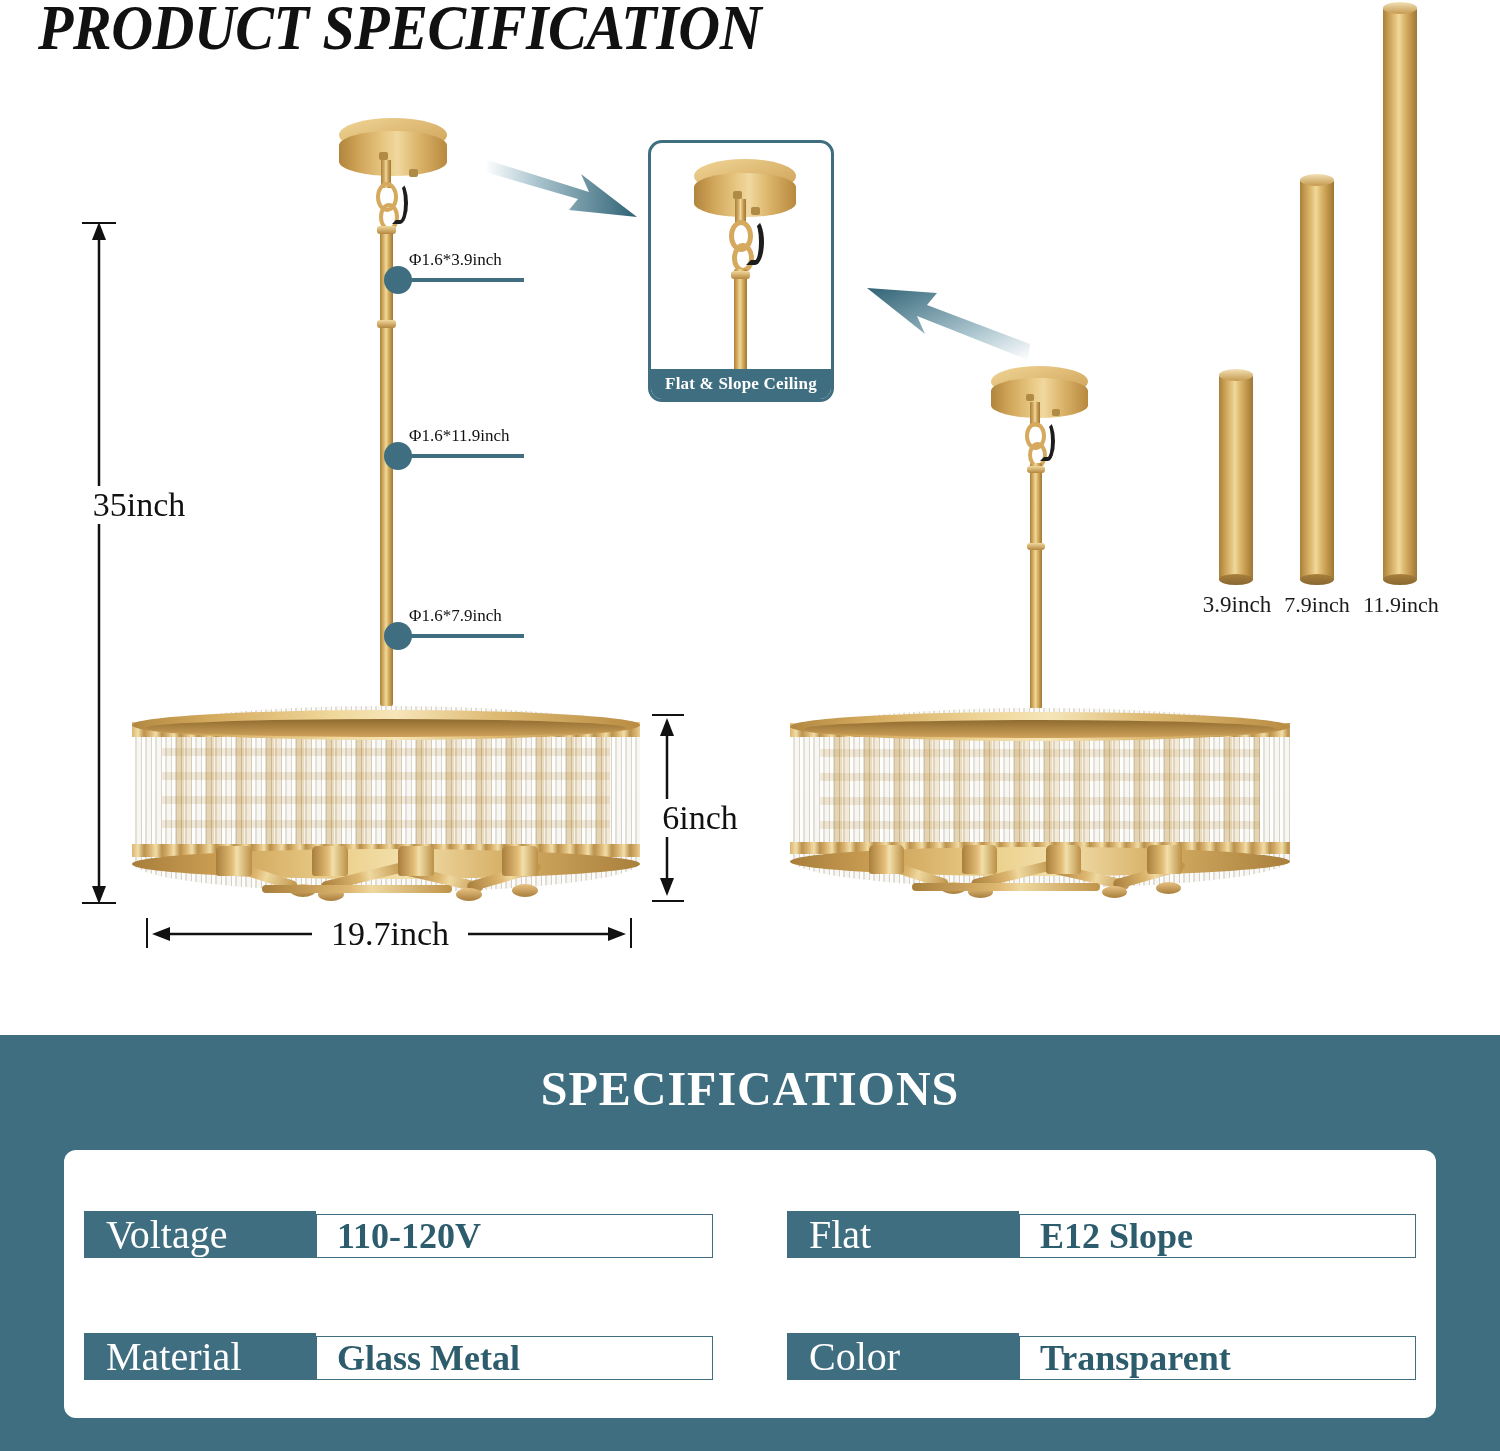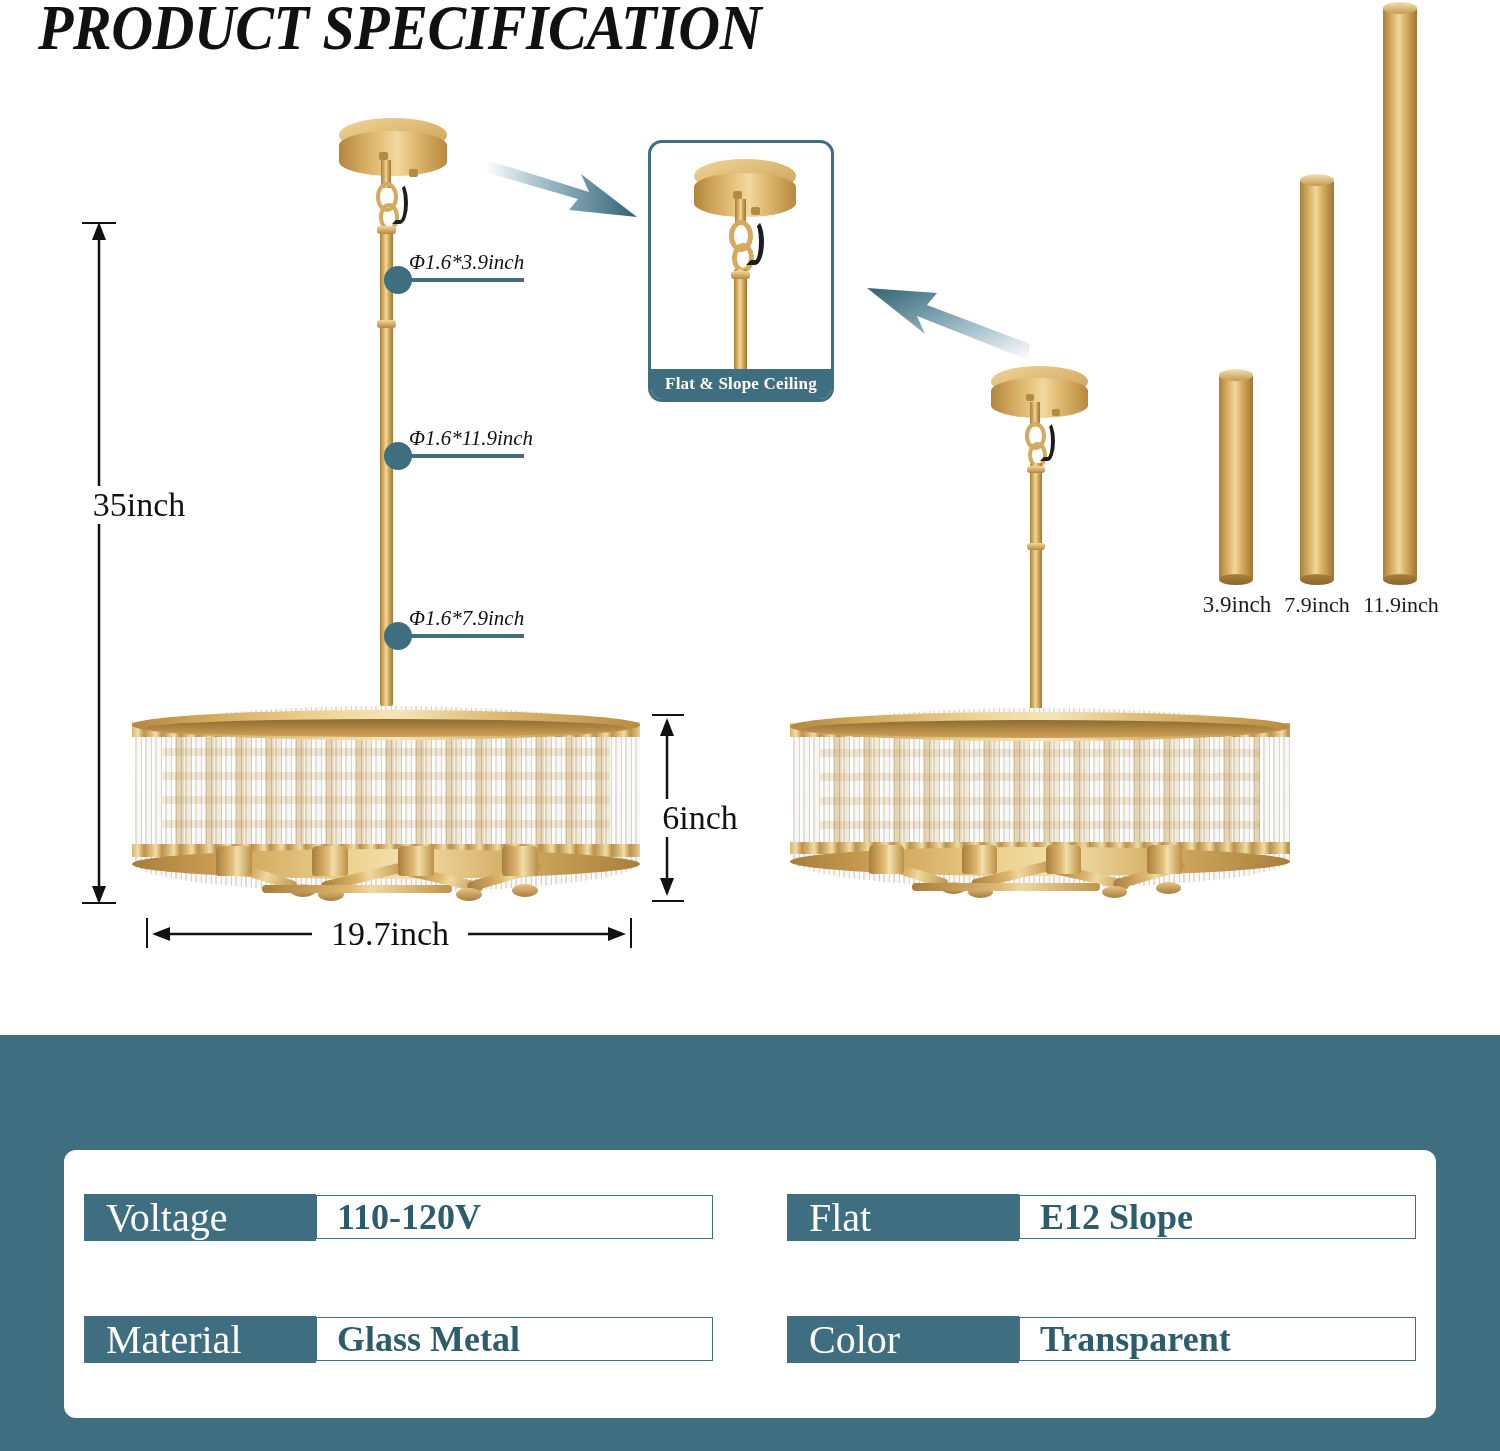--- a/index.html
+++ b/index.html
@@ -26,24 +26,23 @@
   
   .dimlabel {
     position: absolute;
     font-family: "Liberation Serif", serif;
     color: #1a1a1a;
     white-space: nowrap;
   }
   .callout-text {
     position: absolute;
     font-family: "Liberation Serif", serif;
-    font-size: 21px;
+    font-size: 17px;
     color: #111;
     white-space: nowrap;
-    font-style: italic;
   }
   .callout-dot {
     position: absolute;
     width: 28px; height: 28px; border-radius: 50%;
     background: #3f6e80;
   }
   .callout-line {
     position: absolute;
     height: 4px; background: #3f6e80;
   }
@@ -211,21 +210,21 @@
   }
   .spec-grid {
     position: absolute; left: 20px; top: 26px;
     width: 1332px; height: 216px;
     display: grid;
     grid-template-columns: 1fr 1fr;
     grid-template-rows: 1fr 1fr;
     column-gap: 74px;
     row-gap: 28px;
   }
-  .spec-row { display: flex; align-items: center; height: 82px; }
+  .spec-row { display: flex; align-items: flex-end; height: 82px; }
   .spec-key {
     background: #3f6e80;
     color: #ffffff;
     font-family: "Liberation Serif", serif;
     font-size: 40px;
     display: flex; align-items: center;
     padding: 0 22px;
     min-width: 232px;
     white-space: nowrap;
   }
@@ -425,20 +424,21 @@
     <div class="rod-bot" style="left:1300px; top:574px; width:34px; height:11px;"></div>
     <div class="dimlabel" style="left:1280px; top:592px; width:74px; text-align:center; font-size:22px;">7.9inch</div>
 
     <div class="rod" style="left:1383px; top:8px; width:34px; height:572px;"></div>
     <div class="rod-cap" style="left:1383px; top:2px; width:34px; height:12px;"></div>
     <div class="rod-bot" style="left:1383px; top:574px; width:34px; height:11px;"></div>
     <div class="dimlabel" style="left:1360px; top:592px; width:82px; text-align:center; font-size:22px;">11.9inch</div>
   </div>
 
   <div class="spec-panel">
+    <div class="spec-title">SPECIFICATIONS</div>
     <div class="spec-card">
       <div class="spec-grid">
 
         <div class="spec-row">
           <div class="spec-key">Voltage</div>
           <div class="spec-val">110-120V</div>
         </div>
 
         <div class="spec-row">
           <div class="spec-key">Flat</div>

